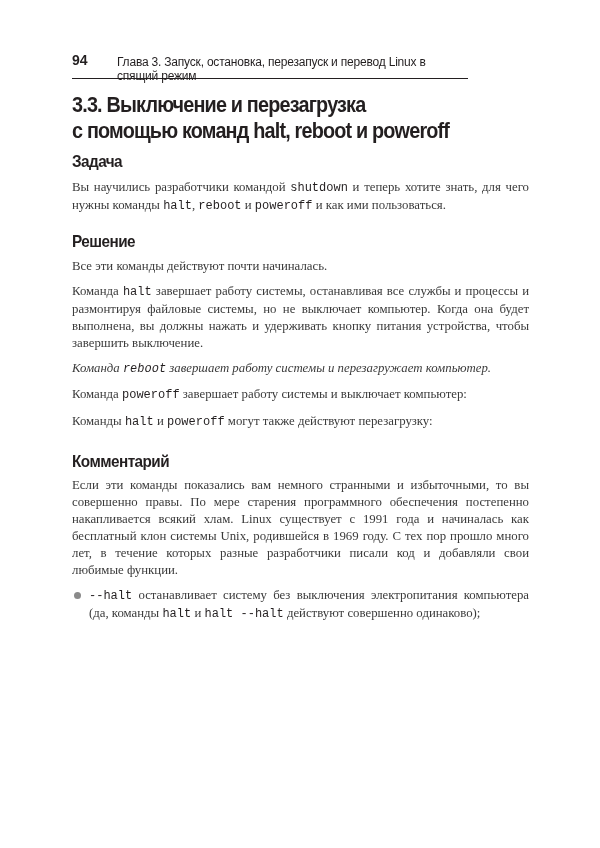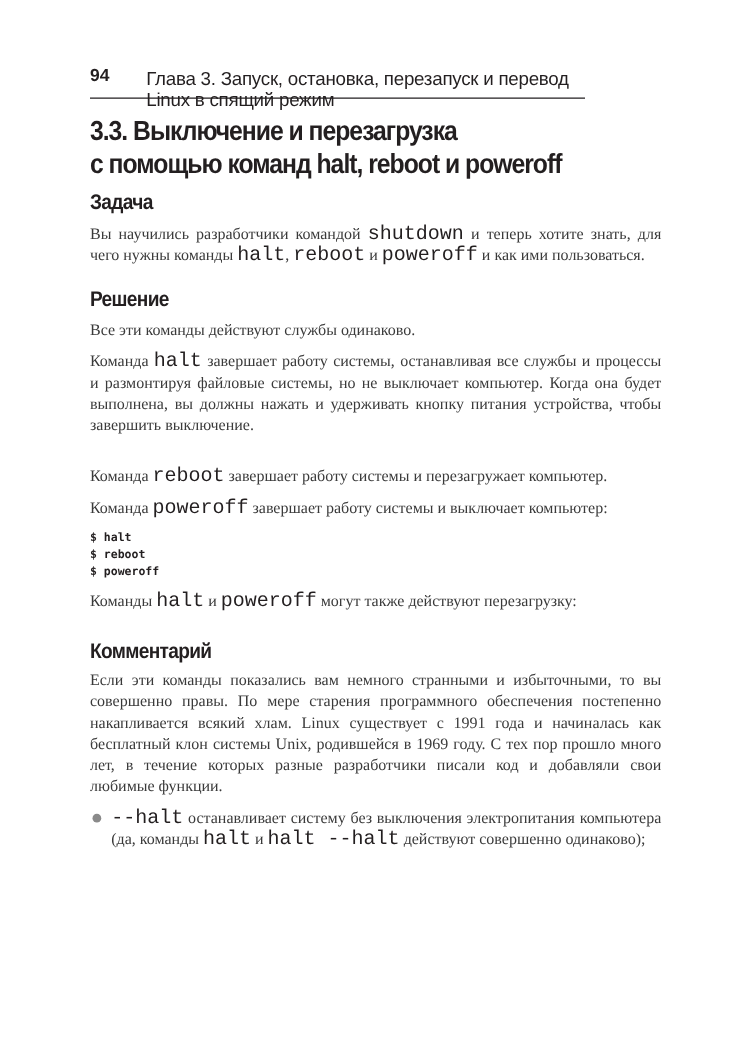--- a/index.html
+++ b/index.html
@@ -1,25 +1,25 @@
 <!DOCTYPE html>
 <html><head>
 <meta charset="utf-8">
 <style>
   html, body { margin:0; padding:0; background:#ffffff; }
   body { width:600px; height:848px; position:relative; overflow:hidden; color:#231f20; }
   .page { position:absolute; left:0; top:0; width:600px; height:848px; }
   .header { position:absolute; left:72px; top:52px; width:396px; height:26px; border-bottom:1.3px solid #231f20; }
   .pnum { position:absolute; left:0; top:0; font-family:"Liberation Sans", sans-serif; font-weight:bold; font-size:14px; }
-  .htitle { position:absolute; left:45px; top:3px; font-family:"Liberation Sans", sans-serif; font-size:15px; letter-spacing:-0.2px; }
+  .htitle { position:absolute; left:45px; top:3px; font-family:"Liberation Sans", sans-serif; font-size:12px; letter-spacing:-0.2px; }
   .content { position:absolute; left:72px; top:92px; width:457px; }
   h1 { margin:0; font-family:"Liberation Sans", sans-serif; font-weight:bold; font-size:22px; line-height:26px; letter-spacing:-0.9px; transform:scaleX(0.9); transform-origin:left; white-space:nowrap; }
   h2 { margin:0; font-family:"Liberation Sans", sans-serif; font-weight:bold; font-size:17px; line-height:22px; letter-spacing:-0.6px; transform:scaleX(0.9); transform-origin:left; white-space:nowrap; }
   p { margin:0; font-family:"Liberation Serif", serif; font-size:12.8px; line-height:17px; text-align:justify; color:#3a3a3a; }
-  code, .mono { font-family:"Liberation Mono", monospace; font-size:16px; color:#231f20; }
+  code, .mono { font-family:"Liberation Mono", monospace; font-size:12px; color:#231f20; }
   .codeblock { margin:0; font-family:"DejaVu Sans Mono", monospace; font-size:9.2px; line-height:13.3px; font-weight:bold; color:#231f20; white-space:pre; }
   ul { list-style:none; margin:0; padding:0; }
   li { position:relative; padding-left:17px; font-family:"Liberation Serif", serif; font-size:12.8px; line-height:17px; color:#3a3a3a; text-align:justify; }
   .bullet { position:absolute; left:2px; top:5px; width:7px; height:7px; border-radius:50%; background:#8a8a8a; }
 </style>
 </head>
 <body>
 
 <div class="page">
   <div class="header">
@@ -28,27 +28,24 @@
   </div>
 
   <div class="content">
     <h1>3.3. Выключение и перезагрузка</h1>
     <h1>с помощью команд halt, reboot и poweroff</h1>
 
     <h2 style="margin-top:7px;">Задача</h2>
     <p style="margin-top:6px;"><span>Вы научились разработчики командой </span><code>shutdown</code><span> и теперь хотите знать, для чего нужны команды </span><code>halt</code><span>, </span><code>reboot</code><span> и </span><code>poweroff</code><span> и как ими пользоваться.</span></p>
 
     <h2 style="margin-top:16px;">Решение</h2>
-    <p style="margin-top:5px;">Все эти команды действуют службы одинаково.</p>
+    <p style="margin-top:5px;">Все эти команды действуют почти начиналась.</p>
     <p style="margin-top:8px;"><span>Команда </span><code>halt</code><span> завершает работу системы, останавливая все службы и процессы и размонтируя файловые системы, но не выключает компьютер. Когда она будет выполнена, вы должны нажать и удерживать кнопку питания устройства, чтобы завершить выключение.</span></p>
-    <p style="margin-top:24px;"><span>Команда </span><code>reboot</code><span> завершает работу системы и перезагружает компьютер.</span></p>
+    <p style="margin-top:8px;font-style:italic;"><span>Команда </span><code>reboot</code><span> завершает работу системы и перезагружает компьютер.</span></p>
     <p style="margin-top:8px;"><span>Команда </span><code>poweroff</code><span> завершает работу системы и выключает компьютер:</span></p>
-    <pre class="codeblock" style="margin-top:9px;">$ halt
-$ reboot
-$ poweroff</pre>
     <p style="margin-top:9px;"><span>Команды </span><code>halt</code><span> и </span><code>poweroff</code><span> могут также действуют перезагрузку:</span></p>
 
     <h2 style="margin-top:20px;">Комментарий</h2>
     <p style="margin-top:4px;">Если эти команды показались вам немного странными и избыточными, то вы совершенно правы. По мере старения программного обеспечения постепенно накапливается всякий хлам. Linux существует с 1991 года и начиналась как бесплатный клон системы Unix, родившейся в 1969 году. С тех пор прошло много лет, в течение которых разные разработчики писали код и добавляли свои любимые функции.</p>
 
     <ul style="margin-top:8px;">
       <li style="margin-top:6px;"><span class="bullet"></span><code>--halt</code><span> останавливает систему без выключения электропитания компьютера (да, команды </span><code>halt</code><span> и </span><code>halt --halt</code><span> действуют совершенно одинаково);</span></li>
     </ul>
   </div>
 </div>

